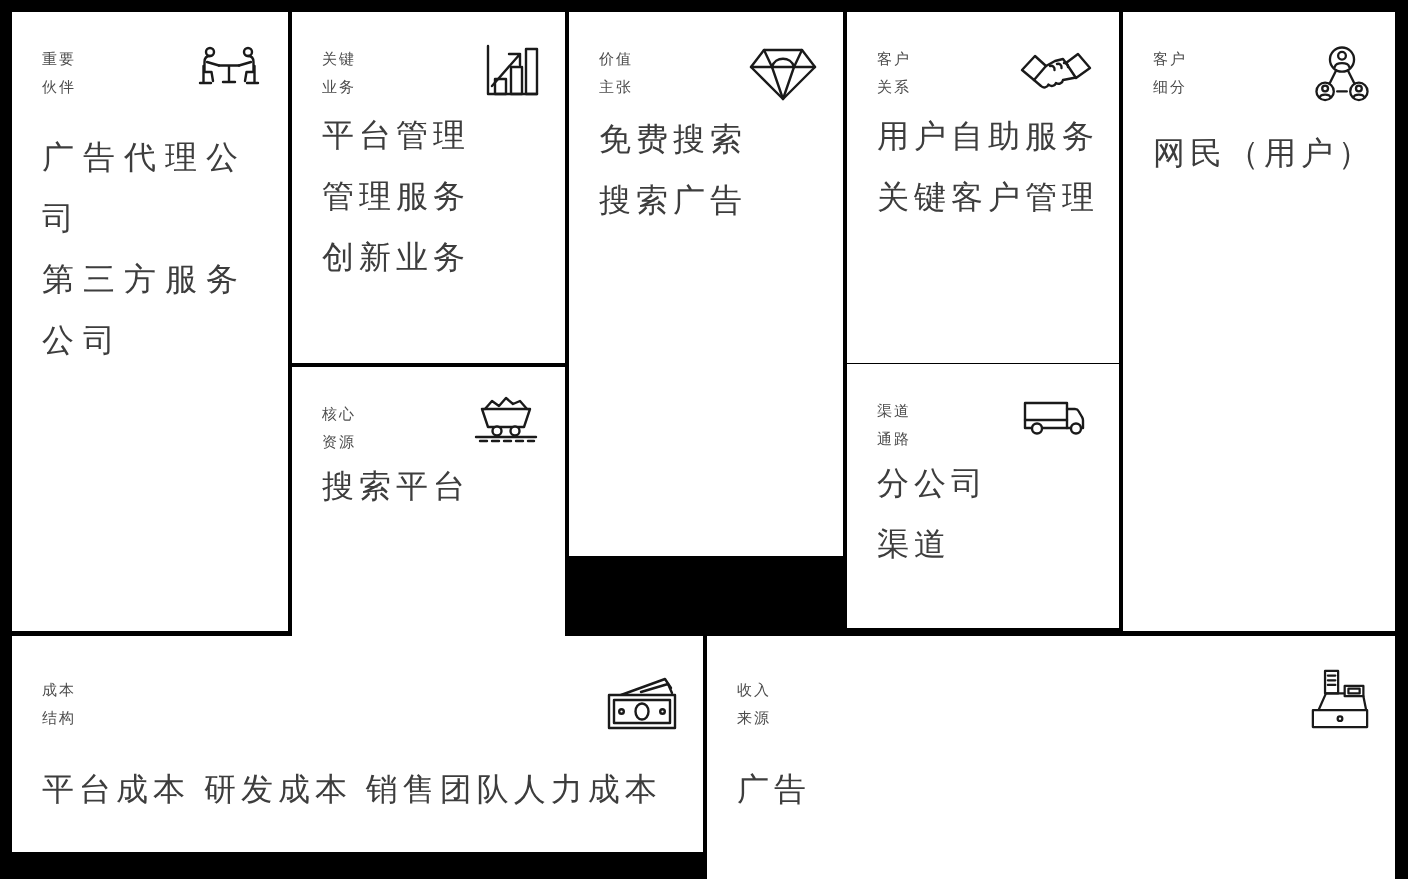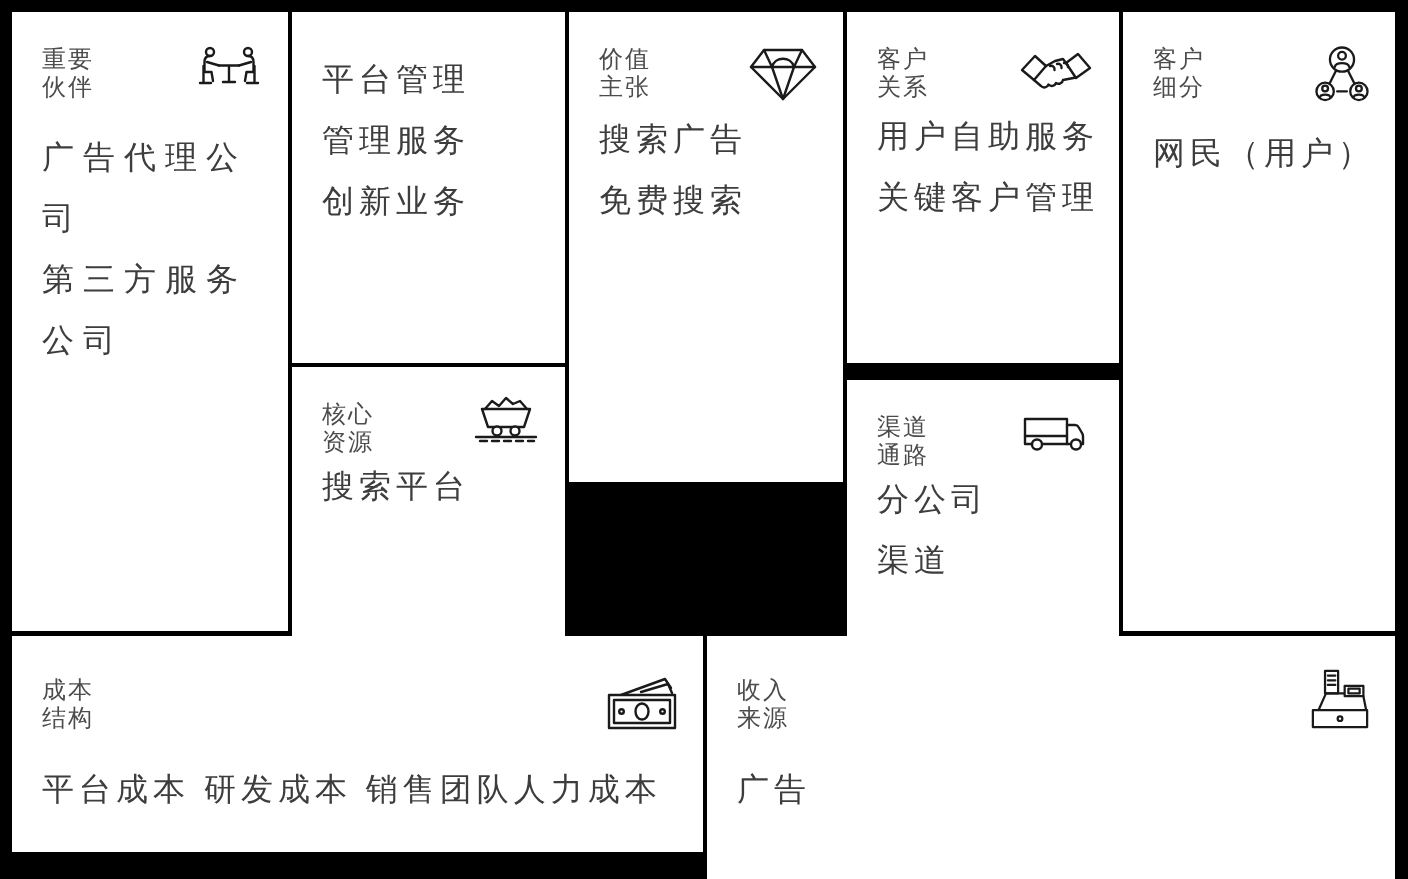--- a/index.html
+++ b/index.html
@@ -16,21 +16,21 @@
     box-sizing:border-box;
     padding:33px 12px 0 30px;
   }
   .cell-head {
     display:flex;
     justify-content:space-between;
     align-items:flex-start;
     padding-right:14px;
   }
   .cell-label {
-    font-size:24px;
+    font-size:15px;
     line-height:28px;
     letter-spacing:2px;
     color:#4c4c4c;
   }
   .icon svg { display:block; stroke:#1a1a1a; fill:none; stroke-width:2.4; stroke-linecap:round; stroke-linejoin:round; }
   .cell-items {
     font-size:32px;
     line-height:61px;
     letter-spacing:5px;
     color:#3d3d3d;
@@ -42,23 +42,23 @@
   .m4  { margin-top:4px; }
   .m0  { margin-top:0; }
   .m27 { margin-top:27px; }
   .cell--partners .cell-items { letter-spacing:9px; }
   .cell--bottom { padding-top:40px; }
 
   
   .c-partners  { left:12px;   top:12px;  width:276px; height:619px; }
   .c-activities{ left:292px;  top:12px;  width:273px; height:351px; }
   .c-resources { left:292px;  top:367px; width:273px; height:288px; }
-  .c-value     { left:569px;  top:12px;  width:274px; height:470px; }
+  .c-value     { left:569px;  top:12px;  width:274px; height:544px; }
   .c-relations { left:847px;  top:12px;  width:272px; height:351px; }
-  .c-channels  { left:847px;  top:380px; width:272px; height:264px; }
+  .c-channels  { left:847px;  top:364px; width:272px; height:264px; }
   .c-segments  { left:1123px; top:12px;  width:272px; height:619px; }
   .c-cost      { left:12px;   top:636px; width:691px; height:216px; }
   .c-revenue   { left:707px;  top:636px; width:688px; height:256px; }
 </style>
 </head>
 <body>
 
 <div>
 
   <section class="cell c-partners cell--partners">
@@ -81,20 +81,35 @@
         </svg>
       </span>
     </div>
     <div class="cell-items m26">
       <div>广告代理公司</div>
       <div>第三方服务公司</div>
     </div>
   </section>
 
   <section class="cell c-activities">
+    <div class="cell-head">
+      <div class="cell-label">
+        <div>关键</div>
+        <div>业务</div>
+      </div>
+      <span class="icon" style="margin-top:-4px">
+        <svg width="58" height="58" viewBox="0 0 58 58">
+          <path d="M7 5 V53 H56"></path>
+          <rect x="14" y="38" width="11" height="15"></rect>
+          <rect x="30" y="26" width="11" height="27"></rect>
+          <rect x="45" y="8" width="11" height="45"></rect>
+          <path d="M11 45 L39 13 M28 13 H39 V24"></path>
+        </svg>
+      </span>
+    </div>
     <div class="cell-items m4">
       <div>平台管理</div>
       <div>管理服务</div>
       <div>创新业务</div>
     </div>
   </section>
 
   <section class="cell c-resources">
     <div class="cell-head">
       <div class="cell-label">
@@ -126,22 +141,22 @@
       <span class="icon">
         <svg width="68" height="58" viewBox="0 0 68 58">
           <path d="M15 5 H53 L66 22 L34 54 L2 22 Z"></path>
           <path d="M2 22 H66"></path>
           <path d="M15 5 L23 22 L34 54 M53 5 L45 22 L34 54"></path>
           <path d="M23 22 C26 11 42 11 45 22"></path>
         </svg>
       </span>
     </div>
     <div class="cell-items m6">
+      <div>免费搜索</div>
       <div>搜索广告</div>
-      <div>免费搜索</div>
     </div>
   </section>
 
   <section class="cell c-relations">
     <div class="cell-head">
       <div class="cell-label">
         <div>客户</div>
         <div>关系</div>
       </div>
       <span class="icon" style="margin-top:4px">

